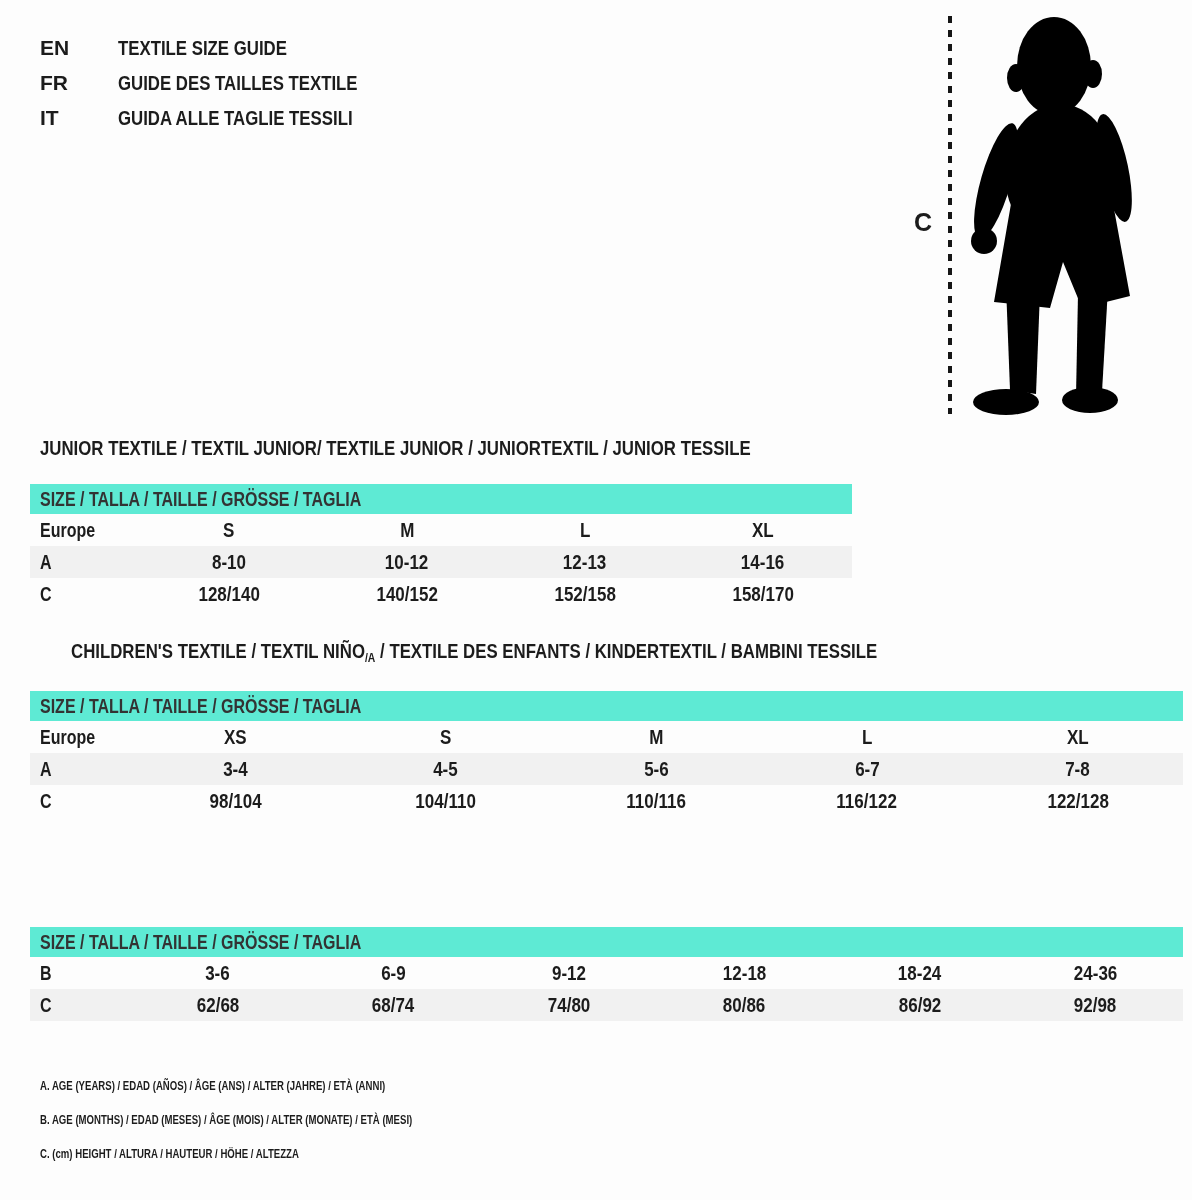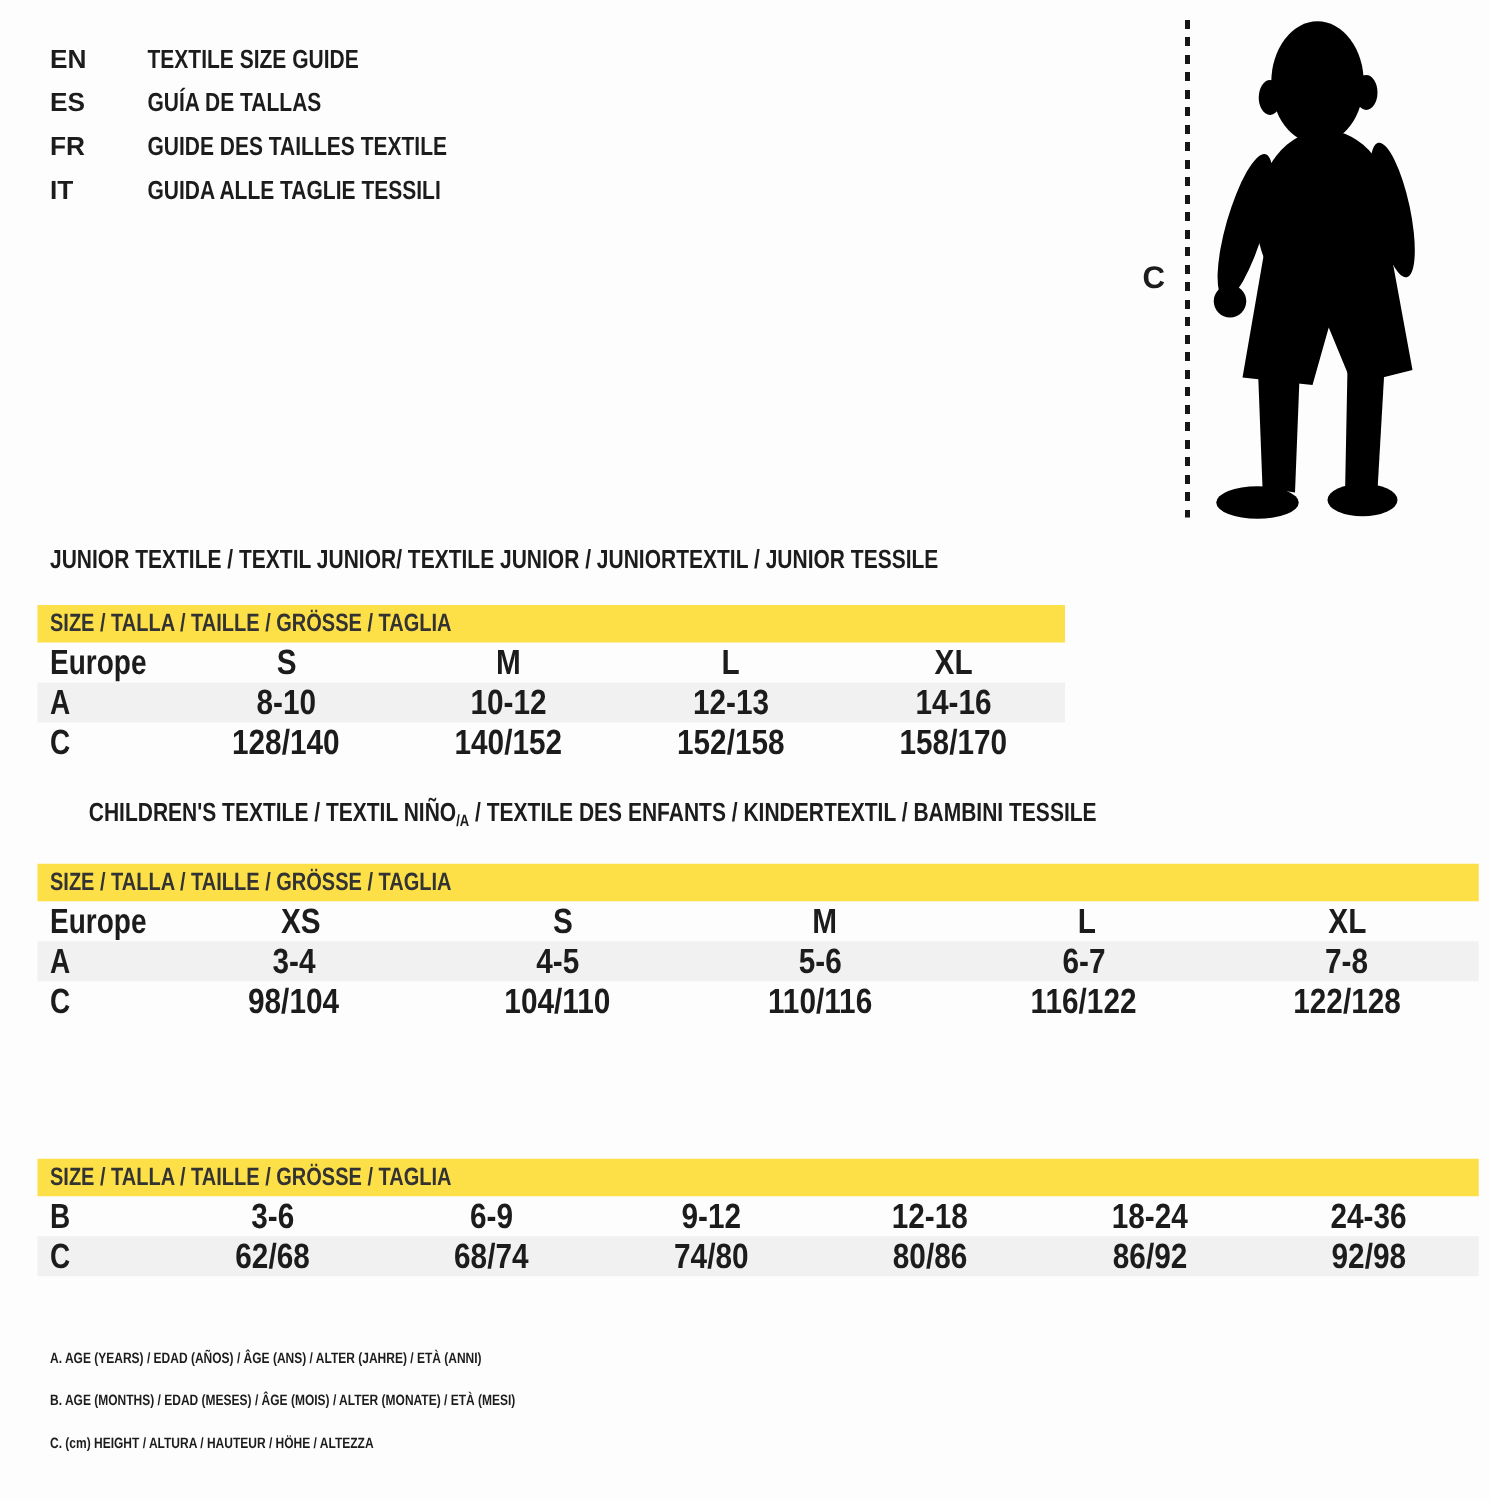--- a/index.html
+++ b/index.html
@@ -26,23 +26,23 @@
 
   
   .sec-title { position:absolute; left:40px; font-size:21px; font-weight:700; white-space:nowrap; }
   #junior-title   { top:436px; }
   #children-title { top:639px;margin-left:31px; }
   #babies-title   { top:849px; line-height:33px; }
   .sub-small { font-size:13px; vertical-align:-4px; }
 
   
   .tbl  { position:absolute; left:30px; }
-  .bar  { height:30px; background:#fde047; display:flex; align-items:center;
+  .bar  { height:30px; background:#5eead4; display:flex; align-items:center;
           padding-left:10px; box-sizing:border-box; font-size:20px; font-weight:700; color:#333; }
-  .trow { display:flex; align-items:center; height:32px; font-size:28px; font-weight:700; }
+  .trow { display:flex; align-items:center; height:32px; font-size:20px; font-weight:700; }
   .shade { background:#f1f1f1; }
   .c0   { padding-left:10px; box-sizing:border-box; }
   .cell { flex:1 1 0; text-align:center; }
   .junior-tbl   { top:484px; width:822px;  }
   .junior-tbl   .c0 { flex:0 0 110px; }
   .children-tbl { top:691px; width:1153px; }
   .children-tbl .c0 { flex:0 0 100px; }
   .babies-tbl   { top:927px; width:1153px; }
   .babies-tbl   .c0 { flex:0 0 100px; }
 
@@ -51,24 +51,20 @@
 </style>
 </head>
 <body>
 
 <div class="page">
 
   <div class="lang-list">
     <div class="lang-row">
       <span class="lang-code">EN</span>
       <span class="cond">TEXTILE SIZE GUIDE</span>
-    </div>
-    <div class="lang-row">
-      <span class="lang-code">ES</span>
-      <span class="cond">GUÍA DE TALLAS</span>
     </div>
     <div class="lang-row">
       <span class="lang-code">FR</span>
       <span class="cond">GUIDE DES TAILLES TEXTILE</span>
     </div>
     <div class="lang-row">
       <span class="lang-code">IT</span>
       <span class="cond">GUIDA ALLE TAGLIE TESSILI</span>
     </div>
   </div>

